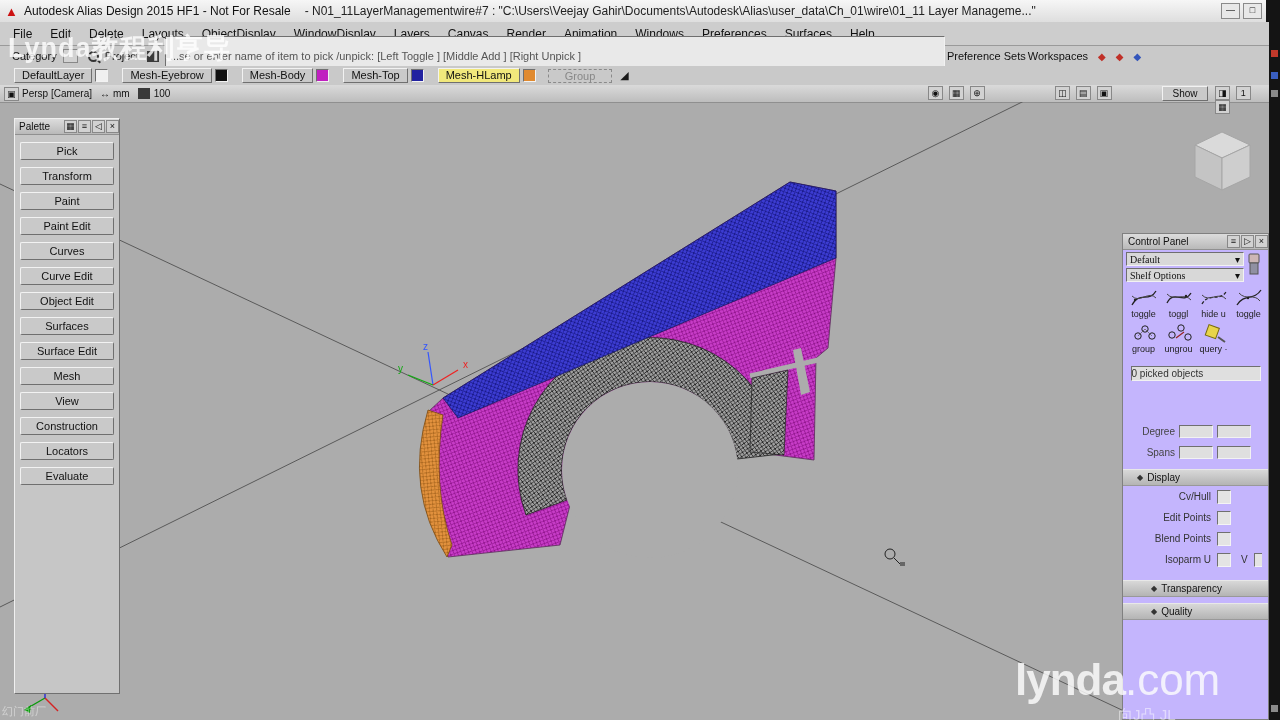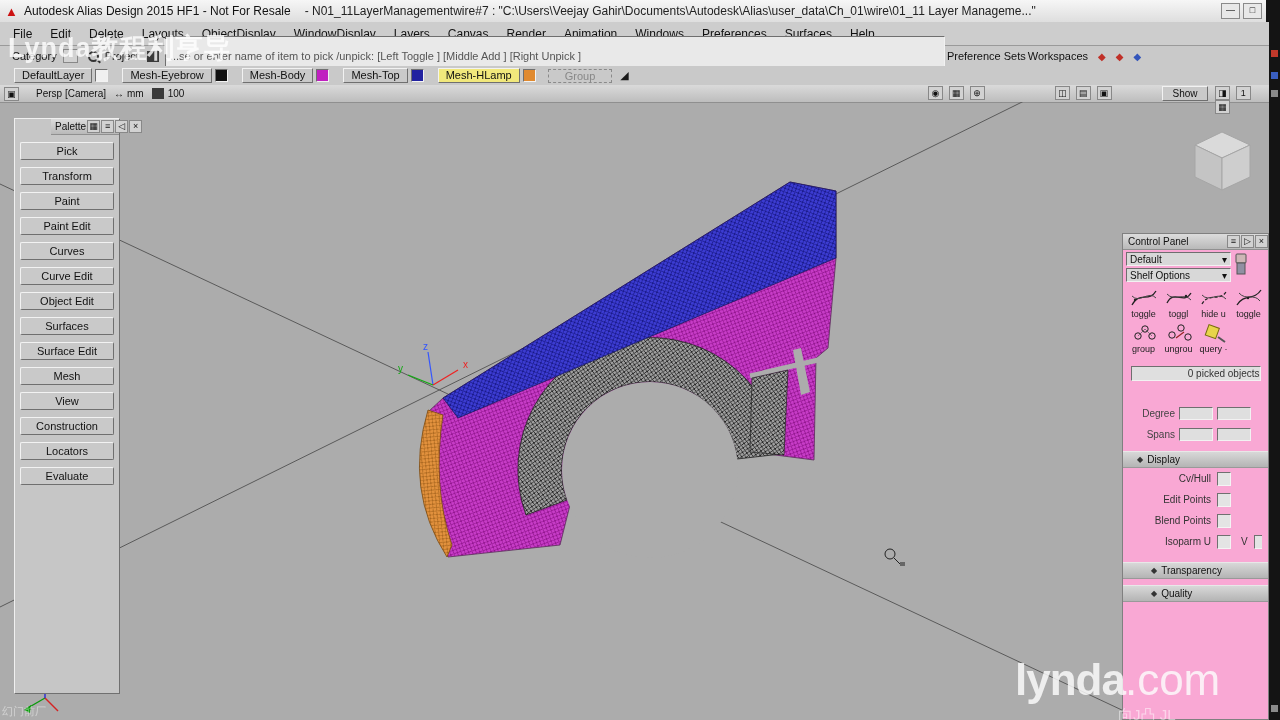--- a/index.html
+++ b/index.html
@@ -44,44 +44,44 @@
   .darkbox{display:inline-block;width:12px;height:11px;background:#3a3a3a;margin-left:8px;}
   #vp-iconsA{position:absolute;left:925px;top:1px;}
   #vp-iconsB{position:absolute;left:1052px;top:1px;}
   #show-btn{position:absolute;left:1162px;top:1px;width:44px;height:13px;text-align:center;line-height:13px;font-size:10px;}
   #vp-iconsC{position:absolute;left:1212px;top:1px;}
   #scene{position:absolute;left:0;top:17px;}
   
   #palette{position:absolute;left:14px;top:118px;width:106px;height:576px;background:#c6c6c6;
     border:1px solid;border-color:#f0f0f0 #707070 #707070 #f0f0f0;box-sizing:border-box;}
   #palette-header{height:15px;background:linear-gradient(#dcdcdc,#b9b9b9);border-bottom:1px solid #909090;
-    display:flex;align-items:center;font-size:10px;padding-left:4px;margin-left:36px;}
+    display:flex;align-items:center;font-size:10px;padding-left:4px;}
   #palette-header .icons{margin-left:auto;display:flex;}
   #palette-header .icon12{width:11px;height:11px;line-height:11px;margin-left:1px;}
   .palbtn{display:block;width:92px;height:16px;margin:0 auto 7px auto;text-align:center;line-height:16px;
     font-size:11px;border-radius:2px;cursor:default;}
   #palette .list{padding-top:7px;}
   
-  #control-panel{position:absolute;left:1122px;top:233px;width:147px;height:487px;background:#f9a8d4;
+  #control-panel{position:absolute;left:1122px;top:233px;width:147px;height:487px;background:#c4b5fd;
     border:1px solid #808080;box-sizing:border-box;}
   #cp-header{height:15px;background:linear-gradient(#dcdcdc,#b9b9b9);border-bottom:1px solid #909090;
     display:flex;align-items:center;font-size:10px;padding-left:5px;}
   #cp-header .icons{margin-left:auto;display:flex;}
   #cp-header .icon12{width:11px;height:11px;line-height:11px;margin-left:1px;}
-  .cp-dd-wrap{display:flex;padding:2px 17px 0 3px;}
+  .cp-dd-wrap{display:flex;padding:2px 4px 0 3px;font-family:Liberation Serif, serif;}
   .cp-dds{flex:1;}
   .cp-dd{height:12px;margin-bottom:2px;background:#d8d8d8;border:1px solid;
     border-color:#6f6f6f #f2f2f2 #f2f2f2 #6f6f6f;font-size:10px;display:flex;align-items:center;
     padding:0 3px;justify-content:space-between;}
   .cp-eraser{width:20px;text-align:center;}
   .cp-shelf{display:flex;padding:3px 2px 0 3px;}
   .shelf-cell{width:35px;text-align:center;}
   .shelficon{width:30px;height:22px;}
   .shelf-label{font-size:9px;color:#222;margin-top:-2px;}
-  #picked-bar{margin:12px auto 0 auto;width:128px;height:13px;text-align:right;line-height:13px;font-size:10px;color:#333;}
+  #picked-bar{margin:12px auto 0 auto;width:128px;height:13px;text-align:left;line-height:13px;font-size:10px;color:#333;}
   .cp-field-row{display:flex;align-items:center;margin:8px 4px 0 0;}
   .cp-field-label{width:52px;text-align:right;color:#444;font-size:10px;}
   .cp-input{width:32px;height:11px;margin-left:4px;}
   .cp-sect{height:15px;background:linear-gradient(#d8d8d8,#b4b4b4);border-top:1px solid #e8e8e8;border-bottom:1px solid #999;
     display:flex;align-items:center;font-size:10px;margin-top:10px;}
   .cp-sect .dia{color:#333;font-size:8px;margin:0 4px 0 14px;}
   .cp-sect.indent .dia{margin-left:28px;}
   .cp-chk-row{display:flex;align-items:center;height:21px;}
   .chk-label{width:88px;text-align:right;font-size:10px;color:#333;}
   .chk{width:12px;height:12px;background:#e4e4e4;border:1px solid;border-color:#707070 #f4f4f4 #f4f4f4 #707070;margin-left:6px;}
@@ -155,21 +155,21 @@
   <span class="swatch" style="background: rgb(34, 34, 160);"></span>
   <span class="layerbtn btn3d" style="background: rgb(241, 232, 124);">Mesh-HLamp</span>
   <span class="swatch" style="background: rgb(224, 138, 48);"></span>
   <span id="layer-ghost">Group</span>
   <span id="layer-flyout">◢</span>
 </div>
 
 <div id="viewport">
   <div id="vp-header">
     <span class="icon12" style="margin-left:4px">▣</span>
-    <span style="margin-left:17px">Persp [Camera]</span>
+    <span style="margin-left:3px">Persp [Camera]</span>
     <span style="margin-left:8px">↔</span>
     <span style="margin-left:3px">mm</span>
     <span class="darkbox"></span>
     <span style="margin-left:4px">100</span>
     <span id="vp-iconsA">
       <span class="icon12">◉</span>
       <span class="icon12">▦</span>
       <span class="icon12">⊕</span>
     </span>
     <span id="vp-iconsB">
@@ -362,21 +362,21 @@
       <svg class="shelficon" viewBox="0 0 30 22">
           <rect x="8" y="4" width="11" height="11" transform="rotate(20 13 9)" fill="#e8d44a" stroke="#776a10"></rect>
           <path d="M19 15 L26 20" stroke="#555" stroke-width="2"></path>
         </svg>
       <div class="shelf-label">query ·</div>
     </div>
   </div>
 
   <div id="picked-bar" class="inset">0 picked objects</div>
 
-  <div class="cp-field-row" style="margin-top:26px">
+  <div class="cp-field-row" style="margin-top:44px">
     <span class="cp-field-label">Degree</span>
     <span class="cp-input inset"></span>
     <span class="cp-input inset"></span>
   </div>
   <div class="cp-field-row">
     <span class="cp-field-label">Spans</span>
     <span class="cp-input inset"></span>
     <span class="cp-input inset"></span>
   </div>
 

